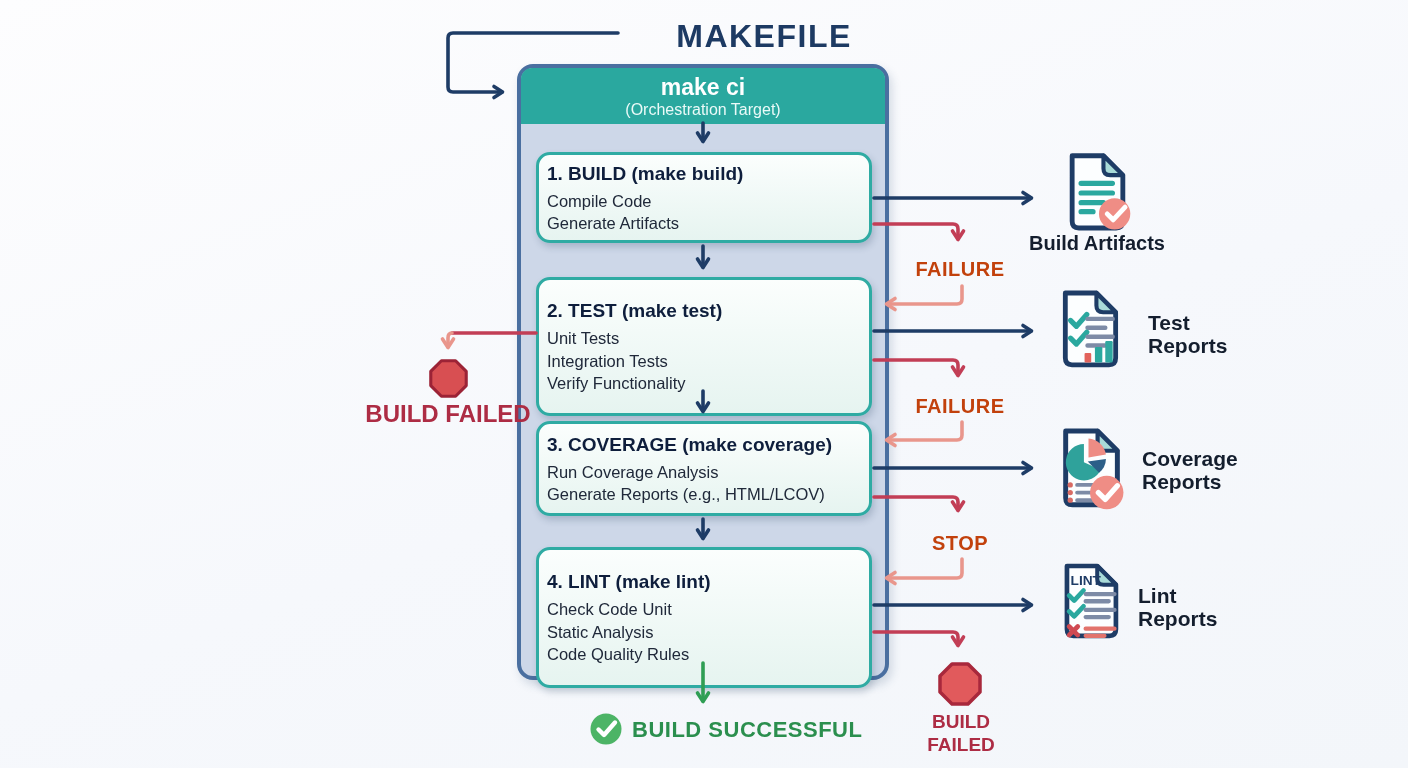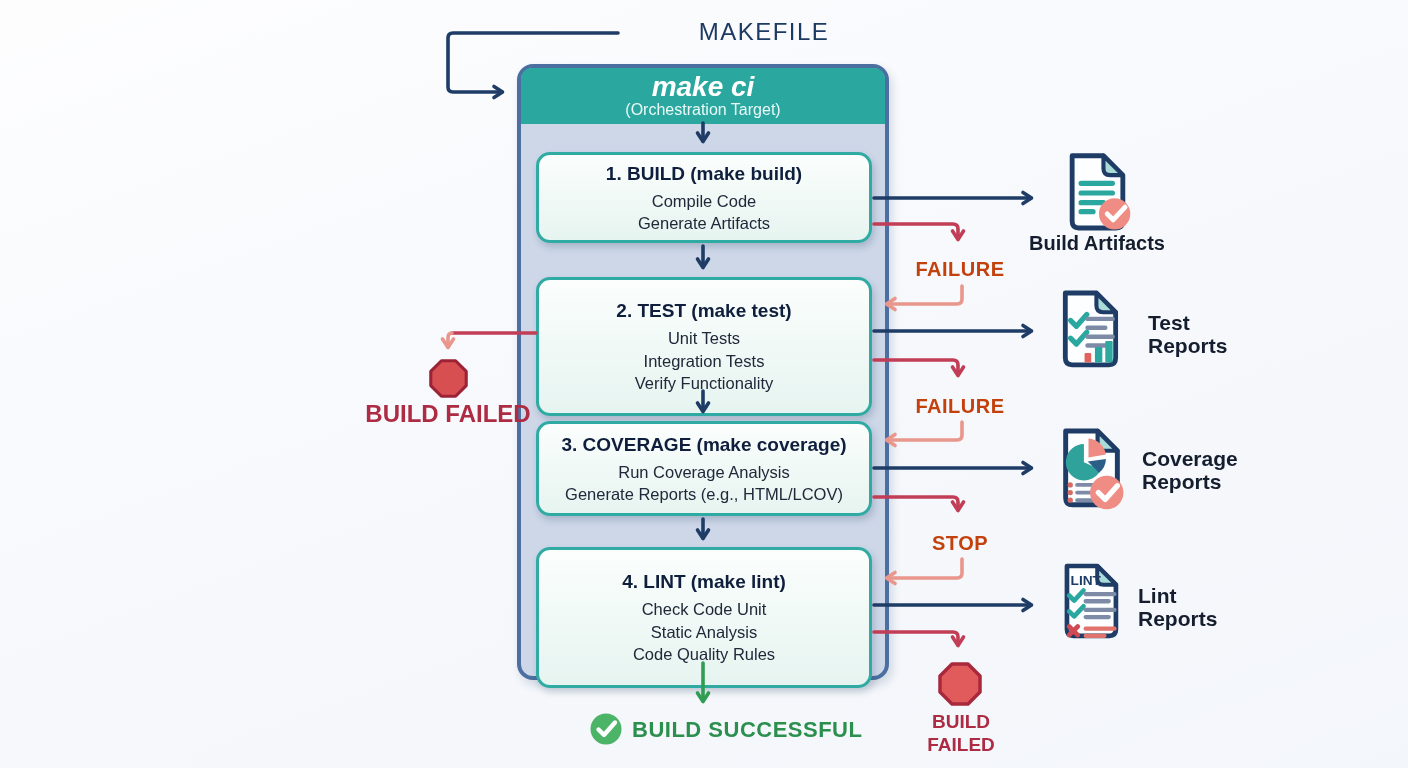--- a/index.html
+++ b/index.html
@@ -7,45 +7,45 @@
     width:1408px;height:768px;position:relative;overflow:hidden;
     background:linear-gradient(160deg,#fdfdfe 0%,#f6f8fc 55%,#f3f6fa 100%);
     font-family:"Liberation Sans", sans-serif;
     -webkit-font-smoothing:antialiased;
   }
   .abs{position:absolute;}
 
   
   .page-title{
     left:0;right:0;top:18px;text-align:center;
-    font-size:24px;font-weight:400;letter-spacing:1.5px;color:#1d3a63;
+    font-size:32px;font-weight:700;letter-spacing:1.5px;color:#1d3a63;
   }
   .page-title span{position:relative;left:60px;}
 
   
   .ci-container{
     left:517px;top:64px;width:372px;height:616px;box-sizing:border-box;
     background:#cdd7e8;border:4px solid #4a6fa0;border-radius:16px;
     box-shadow:3px 5px 10px rgba(40,70,110,.18);
   }
   .ci-header{
     position:absolute;left:0;top:0;right:0;height:56px;
     background:#2aa89f;border-radius:11px 11px 0 0;
     display:flex;flex-direction:column;align-items:center;justify-content:center;
   }
-  .ci-header .cmd{font-size:28px;font-weight:700;color:#ffffff;line-height:26px;font-style:italic;}
+  .ci-header .cmd{font-size:23px;font-weight:700;color:#ffffff;line-height:26px;}
   .ci-header .sub{font-size:16px;color:#eafaf8;line-height:19px;}
 
   
   .stage-box{
     left:536px;width:336px;box-sizing:border-box;
     background:linear-gradient(180deg,#fbfefd 0%,#e6f4f0 100%);
     border:3px solid #2faba3;border-radius:14px;
     box-shadow:2px 4px 7px rgba(30,60,90,.22);
-    display:flex;flex-direction:column;align-items:center;justify-content:center;
+    display:flex;flex-direction:column;align-items:flex-start;justify-content:center;
     text-align:center;padding:6px 8px;
   }
   .stage-title{font-size:19px;font-weight:700;color:#0e1e3c;line-height:26px;margin-bottom:3px;}
   .stage-line{font-size:16.5px;color:#20293a;line-height:22.5px;}
 
   
   .fail-label{
     transform:translateX(-50%);
     font-size:20px;font-weight:700;color:#c2410c;letter-spacing:.5px;white-space:nowrap;
   }

